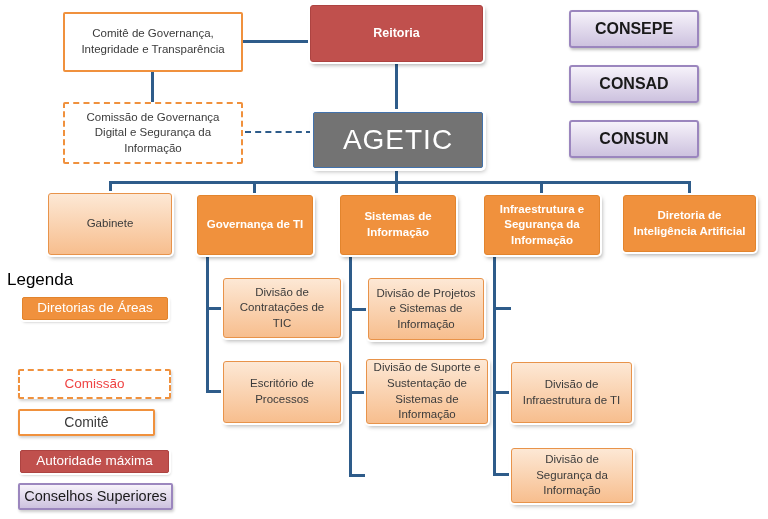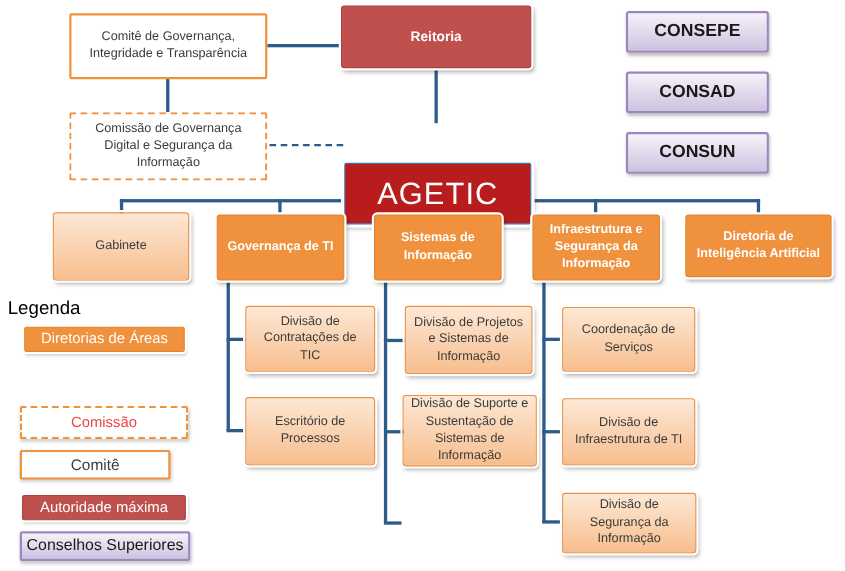--- a/index.html
+++ b/index.html
@@ -33,24 +33,23 @@
   }
   .b-dashed{border-style:dashed;}
   
   .b-red{
     background:#C0504D;border:1.5px solid #AD4341;border-radius:3px;
     color:#fff;font-weight:bold;font-size:12.5px;
     box-shadow:0 0 0 2px #fff,2px 3px 4px rgba(0,0,0,.35);
   }
   
   .b-blue{
-    background:#b91c1c;border:1px solid #4272AC;border-radius:2px;
+    background:#737373;border:1px solid #4272AC;border-radius:2px;
     color:#fff;font-size:28px;letter-spacing:1px;
     box-shadow:0 0 0 3px #fff,2px 3px 5px rgba(0,0,0,.35);
-    margin-top:36px;
   }
   
   .b-purple{
     background:linear-gradient(#F6F2FA,#CDC2DF);
     border:2px solid #9B86BE;border-radius:3px;
     color:#1a1a1a;font-weight:bold;font-size:16px;
     box-shadow:1px 2px 3px rgba(0,0,0,.25);
   }
   
   .ln{position:absolute;background:#2E5C8A;}
@@ -125,21 +124,20 @@
   <div class="node b-orange" style="left:484px;top:195px;width:116px;height:60px">Infraestrutura e Segurança da Informação</div>
 
   <div class="node b-orange" style="left:623px;top:195px;width:133px;height:57px">Diretoria de Inteligência Artificial</div>
 
   <div class="node b-light" style="left:223px;top:278px;width:118px;height:60px">Divisão de Contratações de TIC</div>
   <div class="node b-light" style="left:223px;top:361px;width:118px;height:62px">Escritório de Processos</div>
 
   <div class="node b-light" style="left:368px;top:278px;width:116px;height:62px">Divisão de Projetos e Sistemas de Informação</div>
   <div class="node b-light" style="left:366px;top:359px;width:122px;height:65px">Divisão de Suporte e Sustentação de Sistemas de Informação</div>
 
-  <div class="node b-light" style="left:511px;top:279px;width:121px;height:59px">Coordenação de Serviços</div>
   <div class="node b-light" style="left:511px;top:362px;width:121px;height:61px">Divisão de Infraestrutura de TI</div>
   <div class="node b-light" style="left:511px;top:448px;width:122px;height:55px">Divisão de Segurança da Informação</div>
 
   <div class="legend-title">Legenda</div>
 
   <div class="node leg leg-orange" style="left:22px;top:297px;width:146px;height:23px">Diretorias de Áreas</div>
 
 
   <div class="node leg leg-dashed" style="left:18px;top:369px;width:153px;height:30px">Comissão</div>
 

